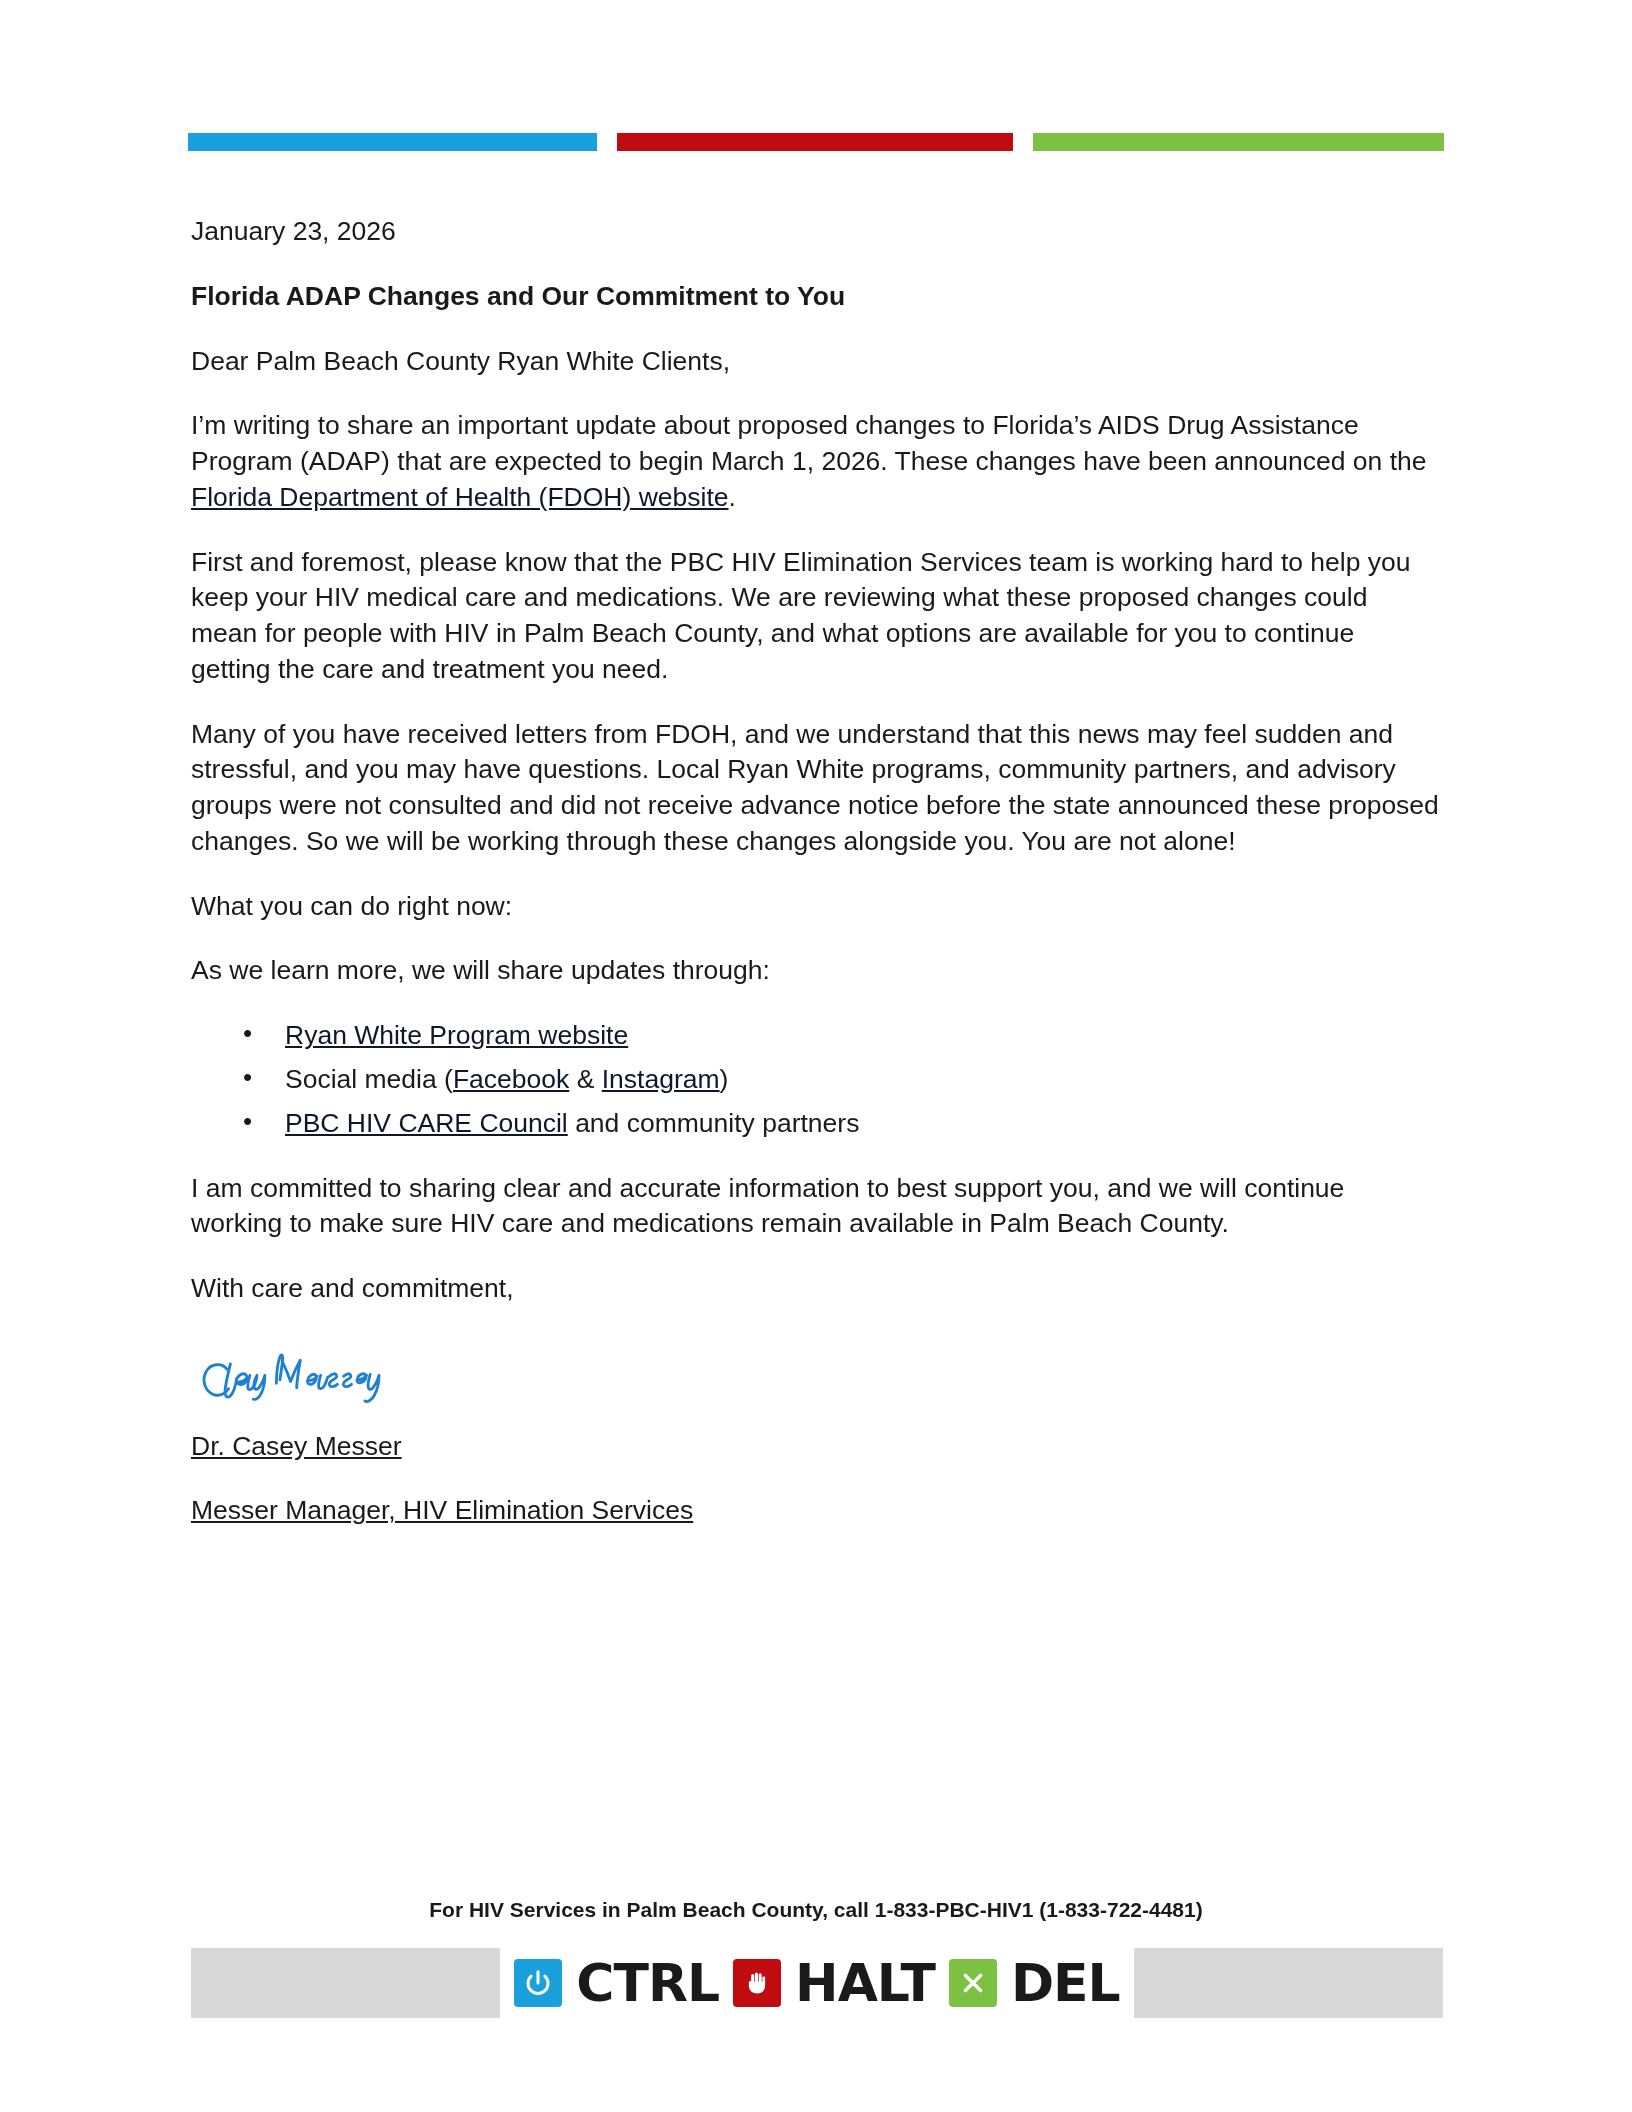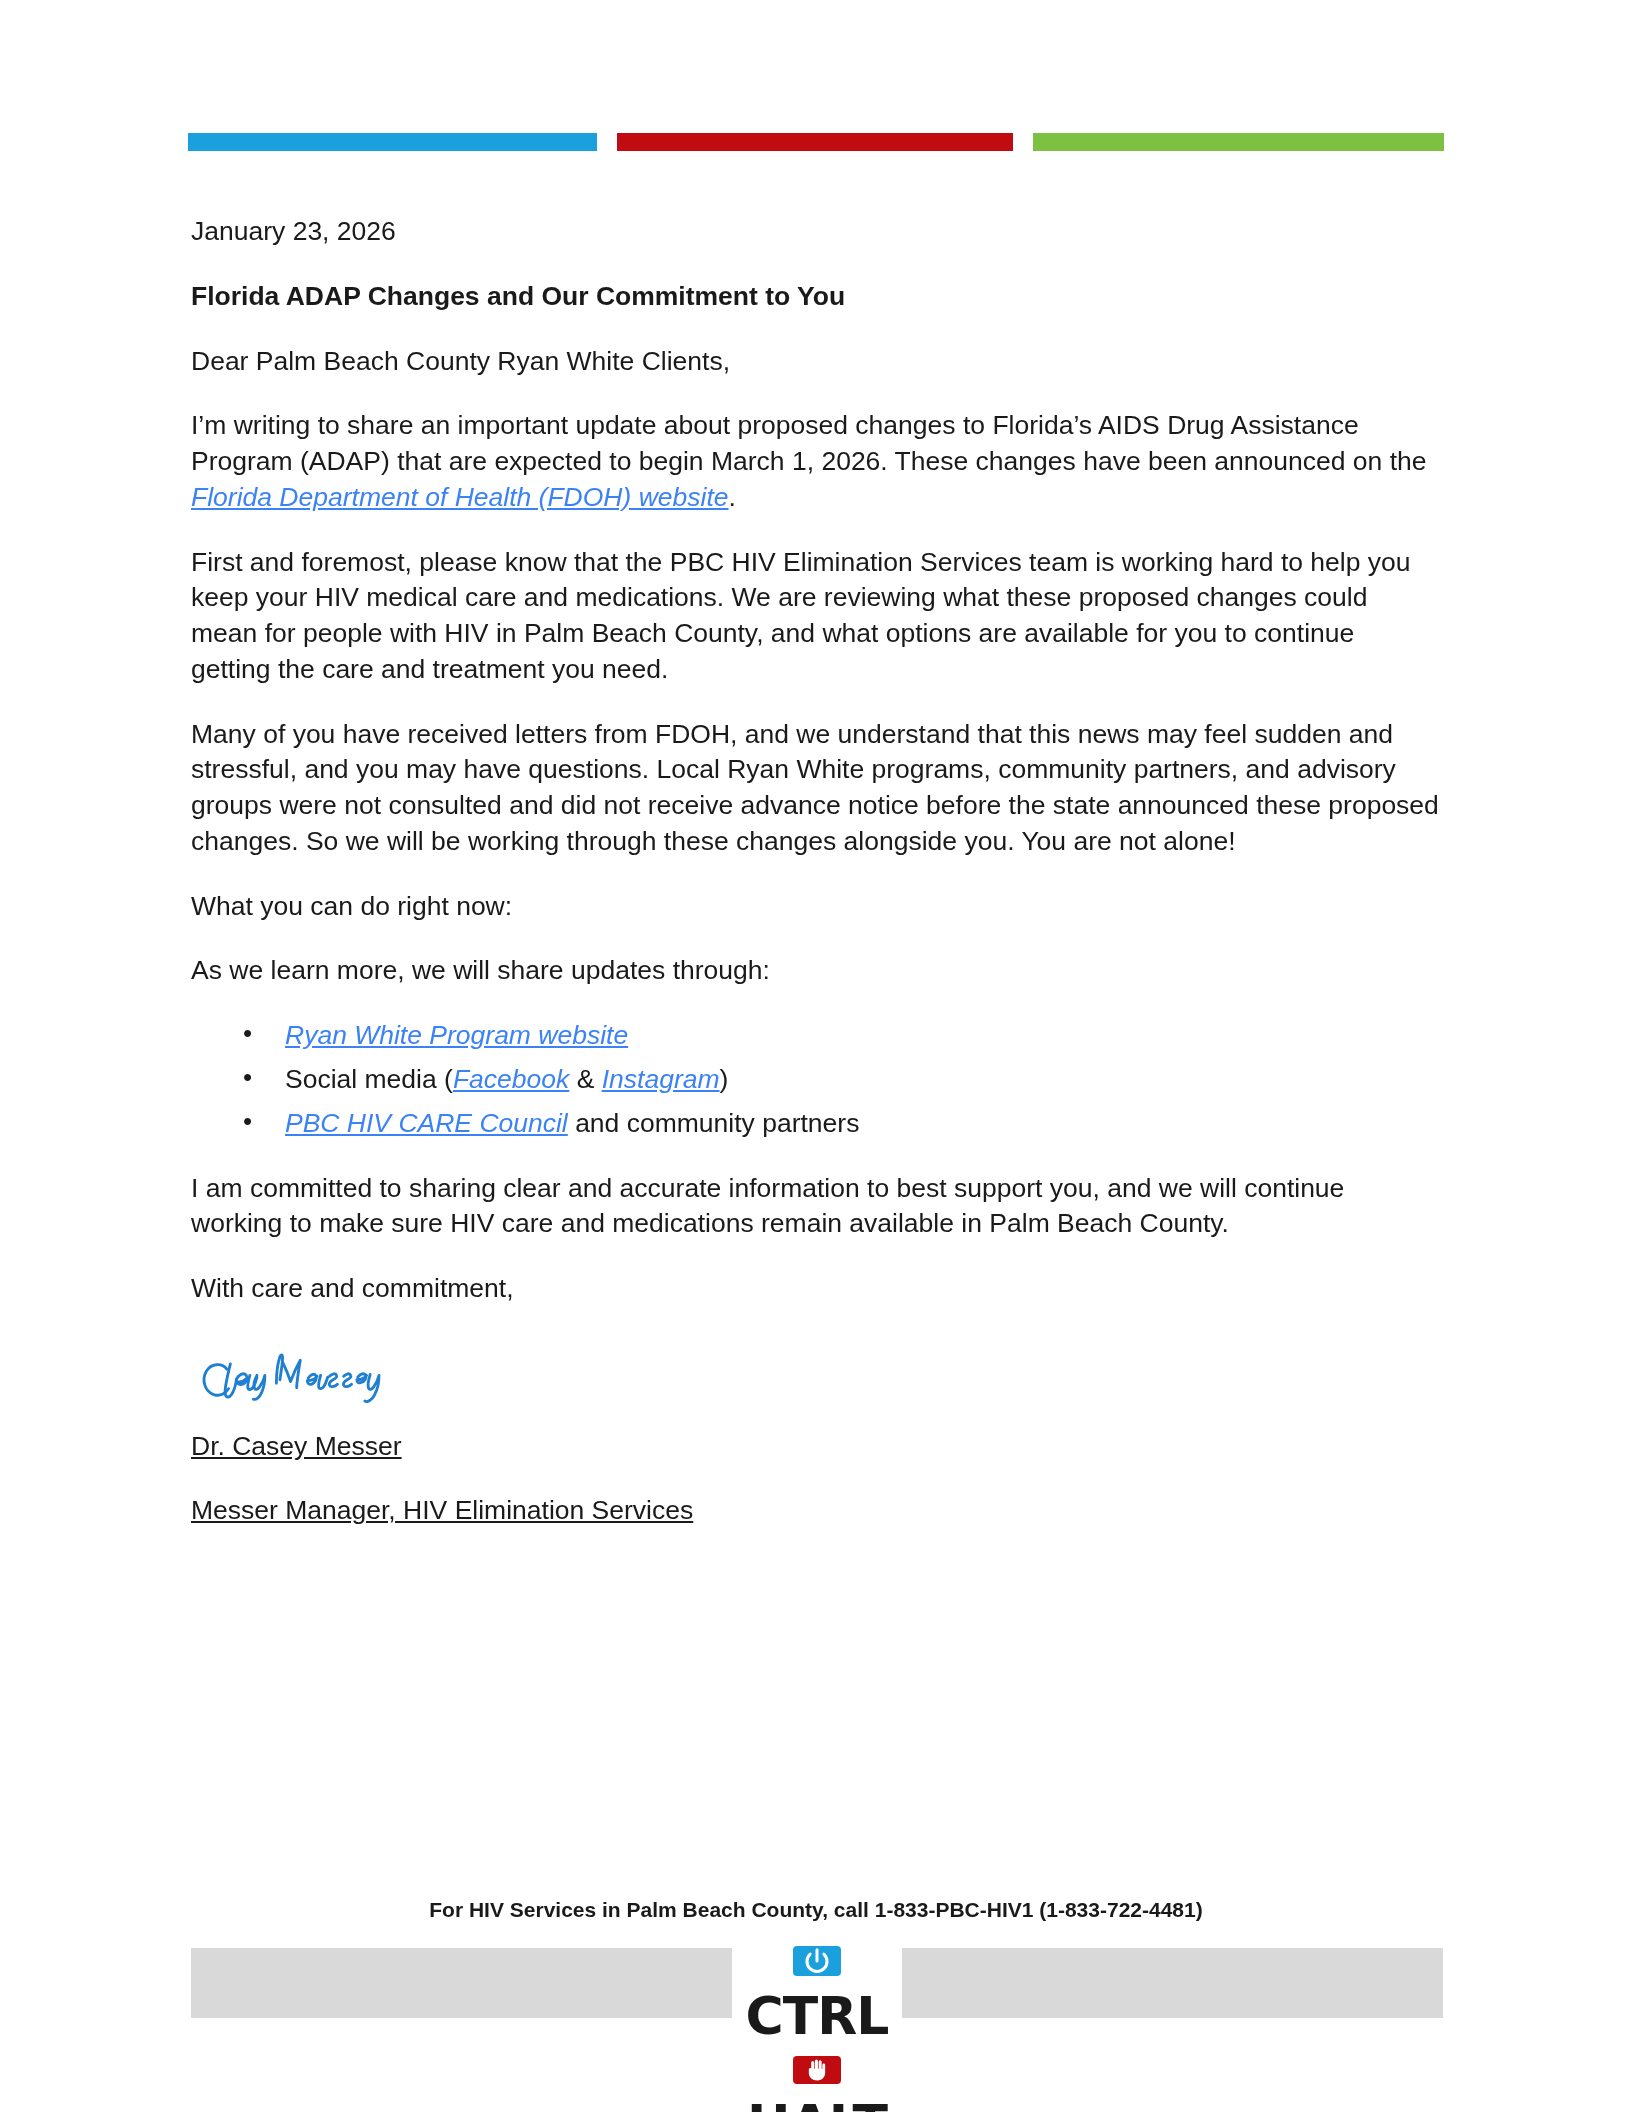--- a/index.html
+++ b/index.html
@@ -57,23 +57,22 @@
     margin-bottom: 52px;
   }
   .subject {
     font-weight: bold;
     margin-bottom: 50px;
   }
   .salutation {
     margin-bottom: 44px;
   }
   a.link {
-    color: #3b82f6;
+    color: #0f172a;
     text-decoration: underline;
-    font-style: italic;
   }
   ul.bullets {
     margin: 0 0 29px 0;
     padding-left: 94px;
     list-style: none;
   }
   ul.bullets li {
     position: relative;
     margin-bottom: 8px;
     padding-left: 0;
@@ -124,21 +123,20 @@
     justify-content: center;
   }
   .logo {
     display: flex;
     align-items: center;
     gap: 14px;
     background: #ffffff;
     padding: 2px 14px;
     height: 79px;
     box-sizing: border-box;
-    flex-direction: column;
   }
   .logo-word {
     font-family: "DejaVu Sans", sans-serif;
     font-weight: bold;
     font-size: 52px;
     letter-spacing: -1px;
     color: #1a1a1a;
     line-height: 1;
   }
   .badge {

